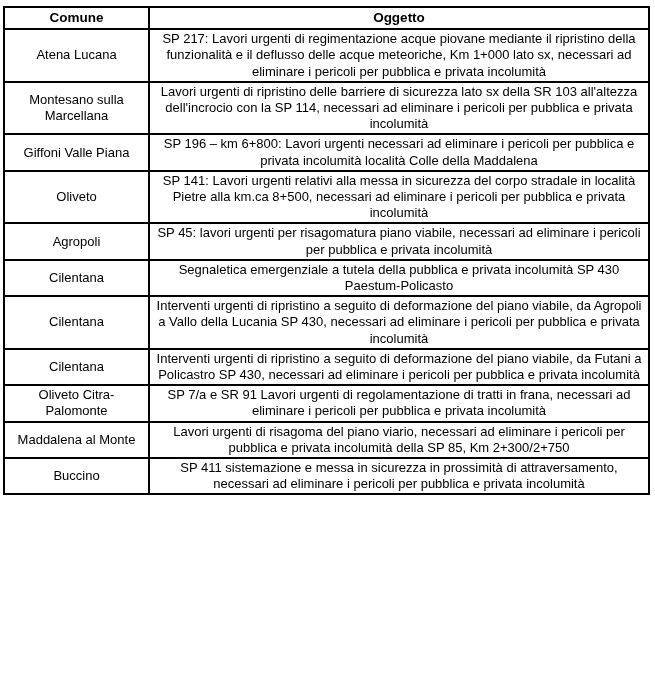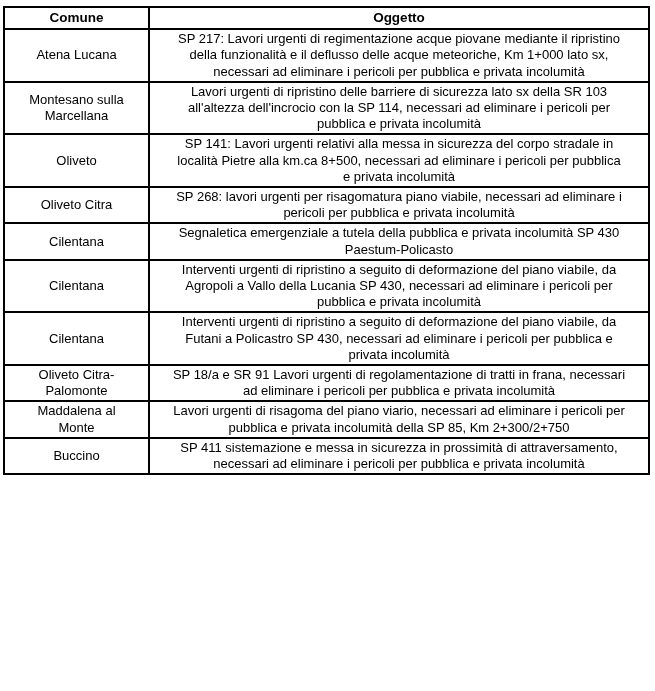--- a/index.html
+++ b/index.html
@@ -21,21 +21,21 @@
     border-collapse: collapse;
     width: 645px;
     table-layout: fixed;
     background: #ffffff;
   }
   table.works-table th,
   table.works-table td {
     border: 2px solid #000000;
     text-align: center;
     vertical-align: middle;
-    padding: 1px 22px;
+    padding: 1px 6px;
     font-size: 13px;
     line-height: 16.2px;
     word-wrap: break-word;
   }
   table.works-table th {
     font-weight: bold;
     font-size: 13.5px;
     padding: 2px 4px;
     border-radius: 11px;
   }
@@ -60,42 +60,46 @@
     <tbody id="table-body">
         <tr>
           <td>Atena Lucana</td>
           <td>SP 217: Lavori urgenti di regimentazione acque piovane mediante il ripristino della funzionalità e il deflusso delle acque meteoriche, Km 1+000 lato sx, necessari ad eliminare i pericoli per pubblica e privata incolumità</td>
         </tr>
         <tr>
           <td>Montesano sulla Marcellana</td>
           <td>Lavori urgenti di ripristino delle barriere di sicurezza lato sx della SR 103 all'altezza dell'incrocio con la SP 114, necessari ad eliminare i pericoli per pubblica e privata incolumità</td>
         </tr>
         <tr>
+          <td>Giffoni Valle Piana</td>
+          <td>SP 196 – km 6+800: Lavori urgenti necessari  ad eliminare i pericoli per pubblica e privata incolumità località Colle della Maddalena</td>
+        </tr>
+        <tr>
           <td>Oliveto</td>
           <td>SP 141: Lavori urgenti relativi alla messa in sicurezza del corpo stradale in località Pietre alla km.ca 8+500, necessari ad eliminare i pericoli per pubblica e privata incolumità</td>
         </tr>
         <tr>
-          <td>Oliveto Citra</td>
-          <td>SP 268: lavori urgenti per risagomatura piano viabile, necessari ad eliminare i pericoli per pubblica e privata incolumità</td>
+          <td>Agropoli</td>
+          <td>SP 45: lavori urgenti per risagomatura piano viabile, necessari ad eliminare i pericoli per pubblica e privata incolumità</td>
         </tr>
         <tr>
           <td>Cilentana</td>
           <td>Segnaletica emergenziale a tutela della pubblica e privata incolumità SP 430 Paestum-Policasto</td>
         </tr>
         <tr>
           <td>Cilentana</td>
           <td>Interventi urgenti di ripristino a seguito di deformazione del piano viabile, da Agropoli a Vallo della Lucania SP 430, necessari ad eliminare i pericoli per pubblica e privata incolumità</td>
         </tr>
         <tr>
           <td>Cilentana</td>
           <td>Interventi urgenti di ripristino a seguito di deformazione del piano viabile, da Futani a Policastro SP 430, necessari ad eliminare i pericoli per pubblica e privata incolumità</td>
         </tr>
         <tr>
           <td>Oliveto Citra-Palomonte</td>
-          <td>SP 18/a e SR 91 Lavori urgenti di regolamentazione di tratti in frana, necessari ad eliminare i pericoli per pubblica e privata incolumità</td>
+          <td>SP 7/a e SR 91 Lavori urgenti di regolamentazione di tratti in frana, necessari ad eliminare i pericoli per pubblica e privata incolumità</td>
         </tr>
         <tr>
           <td>Maddalena al Monte</td>
           <td>Lavori urgenti di risagoma del piano viario, necessari ad eliminare i pericoli per pubblica e privata incolumità  della SP 85, Km 2+300/2+750</td>
         </tr>
         <tr>
           <td>Buccino</td>
           <td>SP 411 sistemazione e messa in sicurezza in prossimità di attraversamento, necessari ad eliminare i pericoli per pubblica e privata incolumità</td>
         </tr>
       </tbody>

